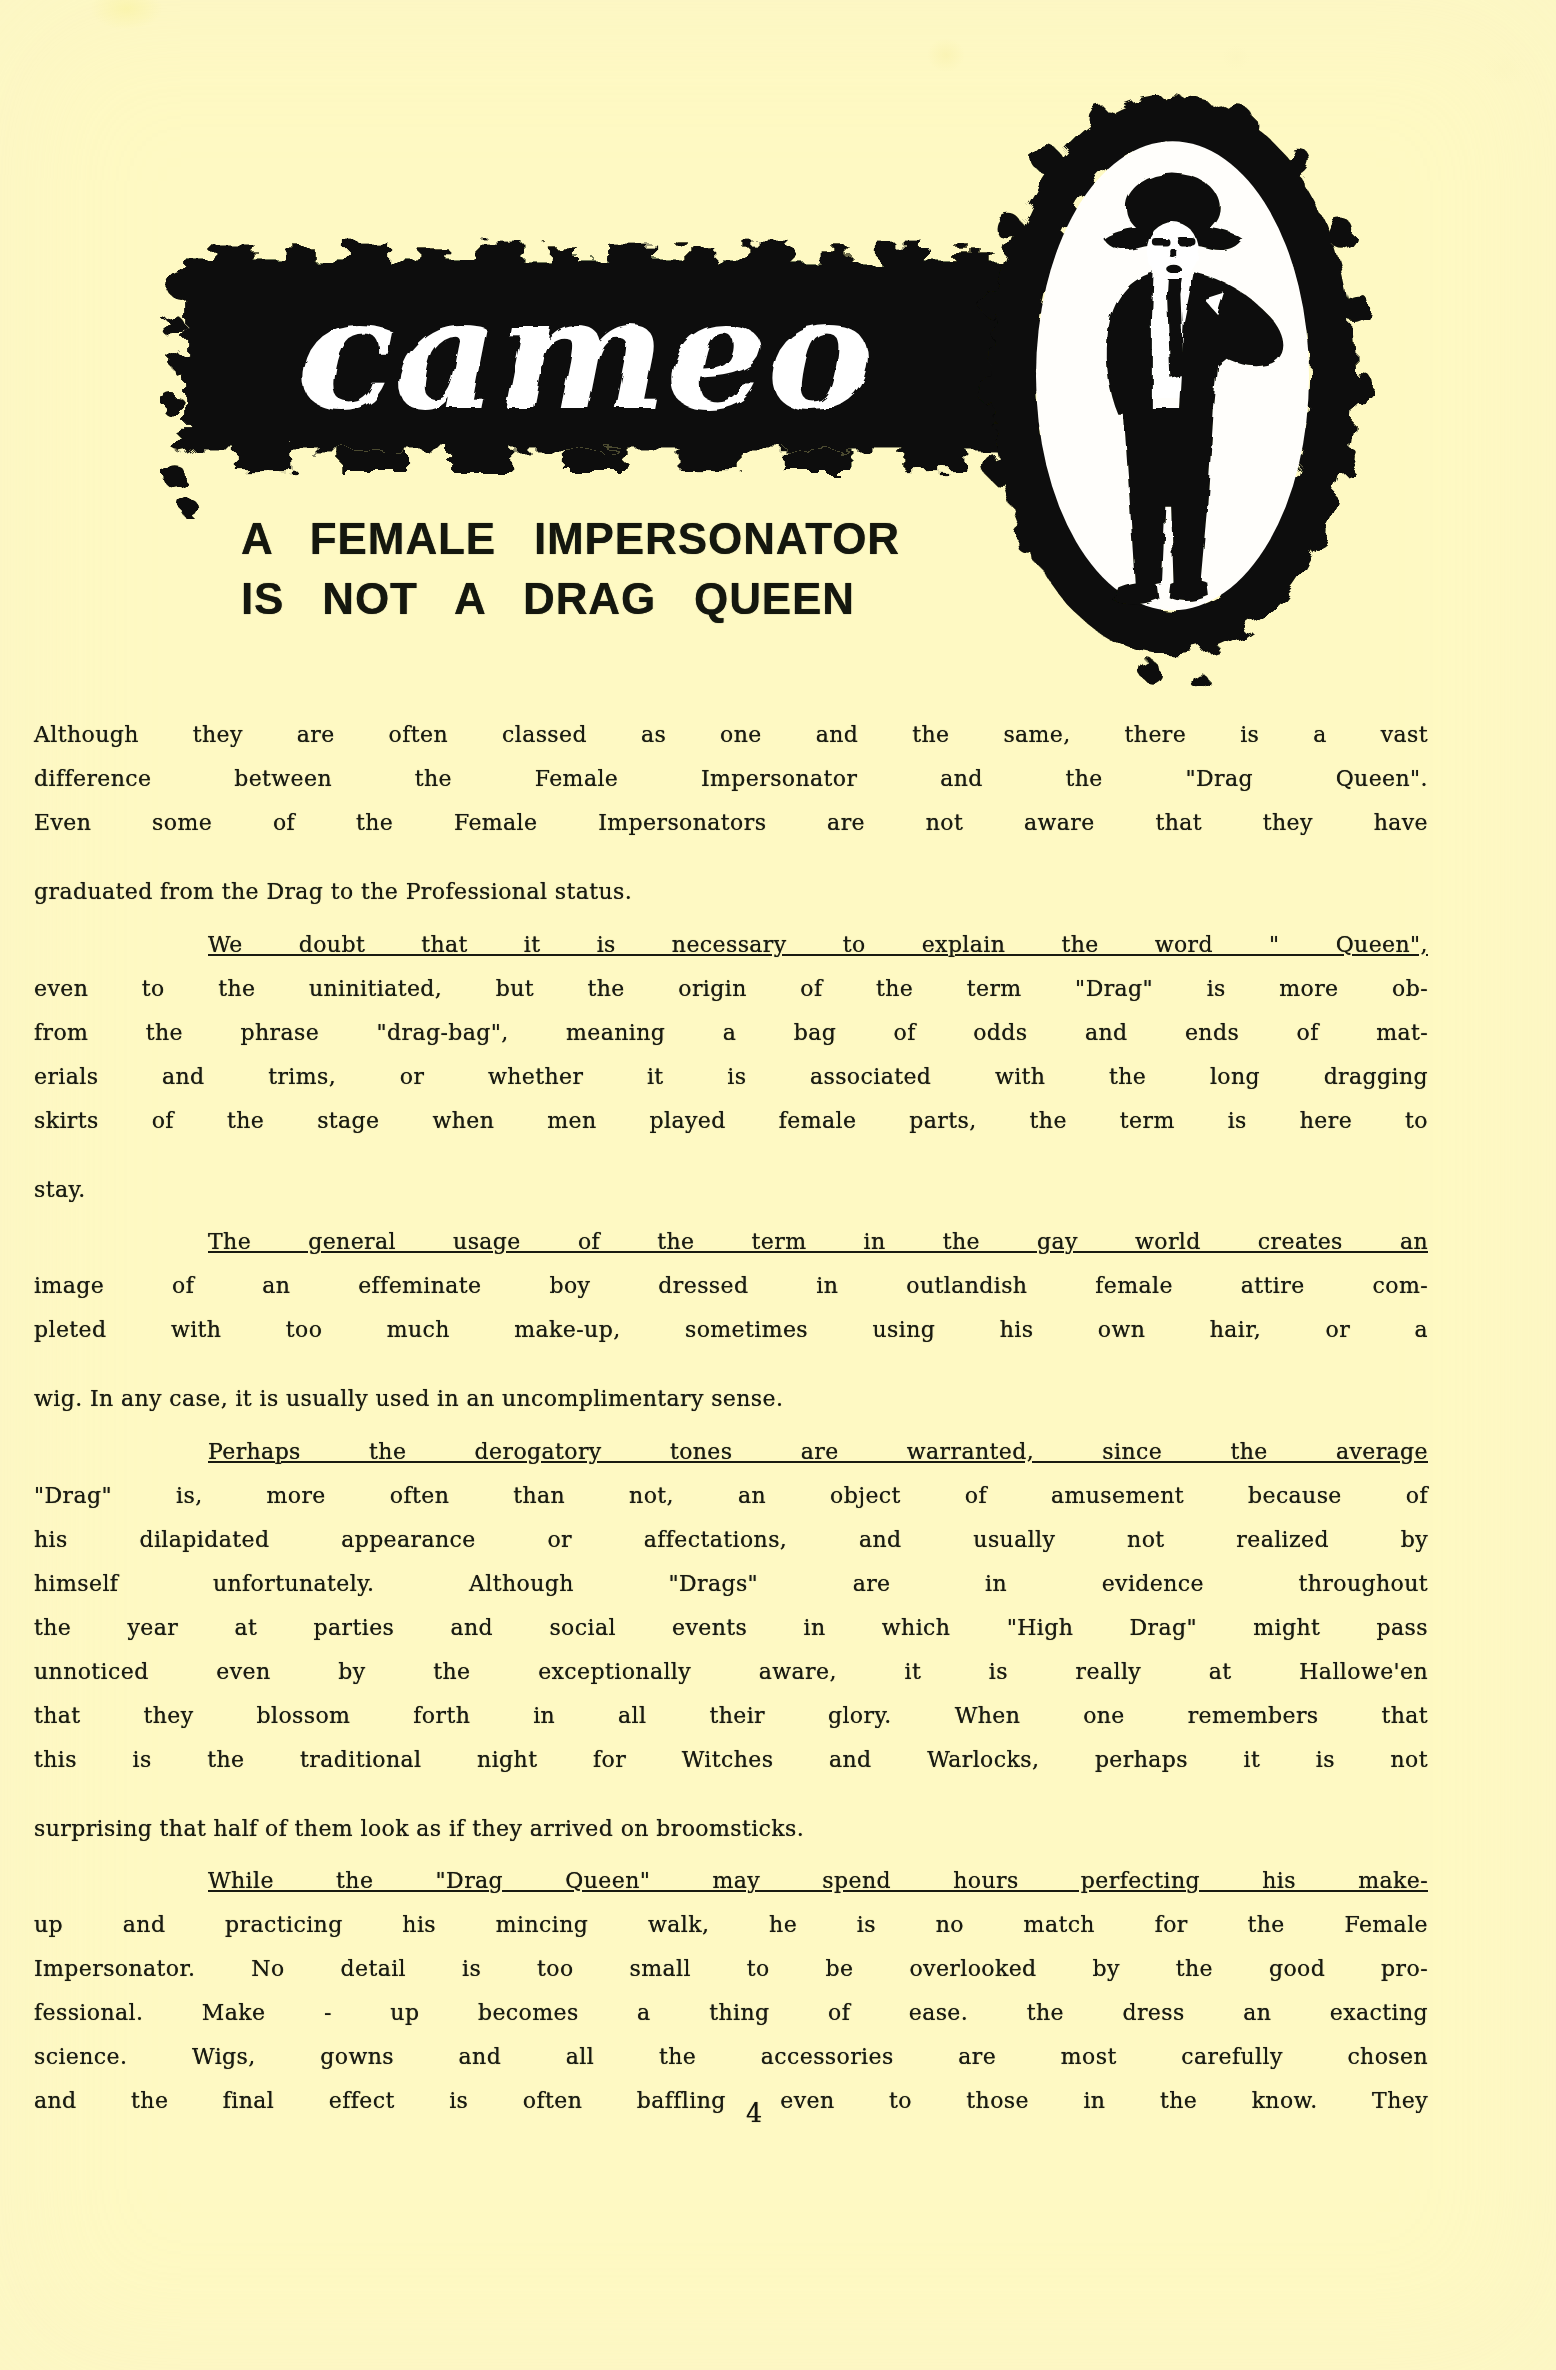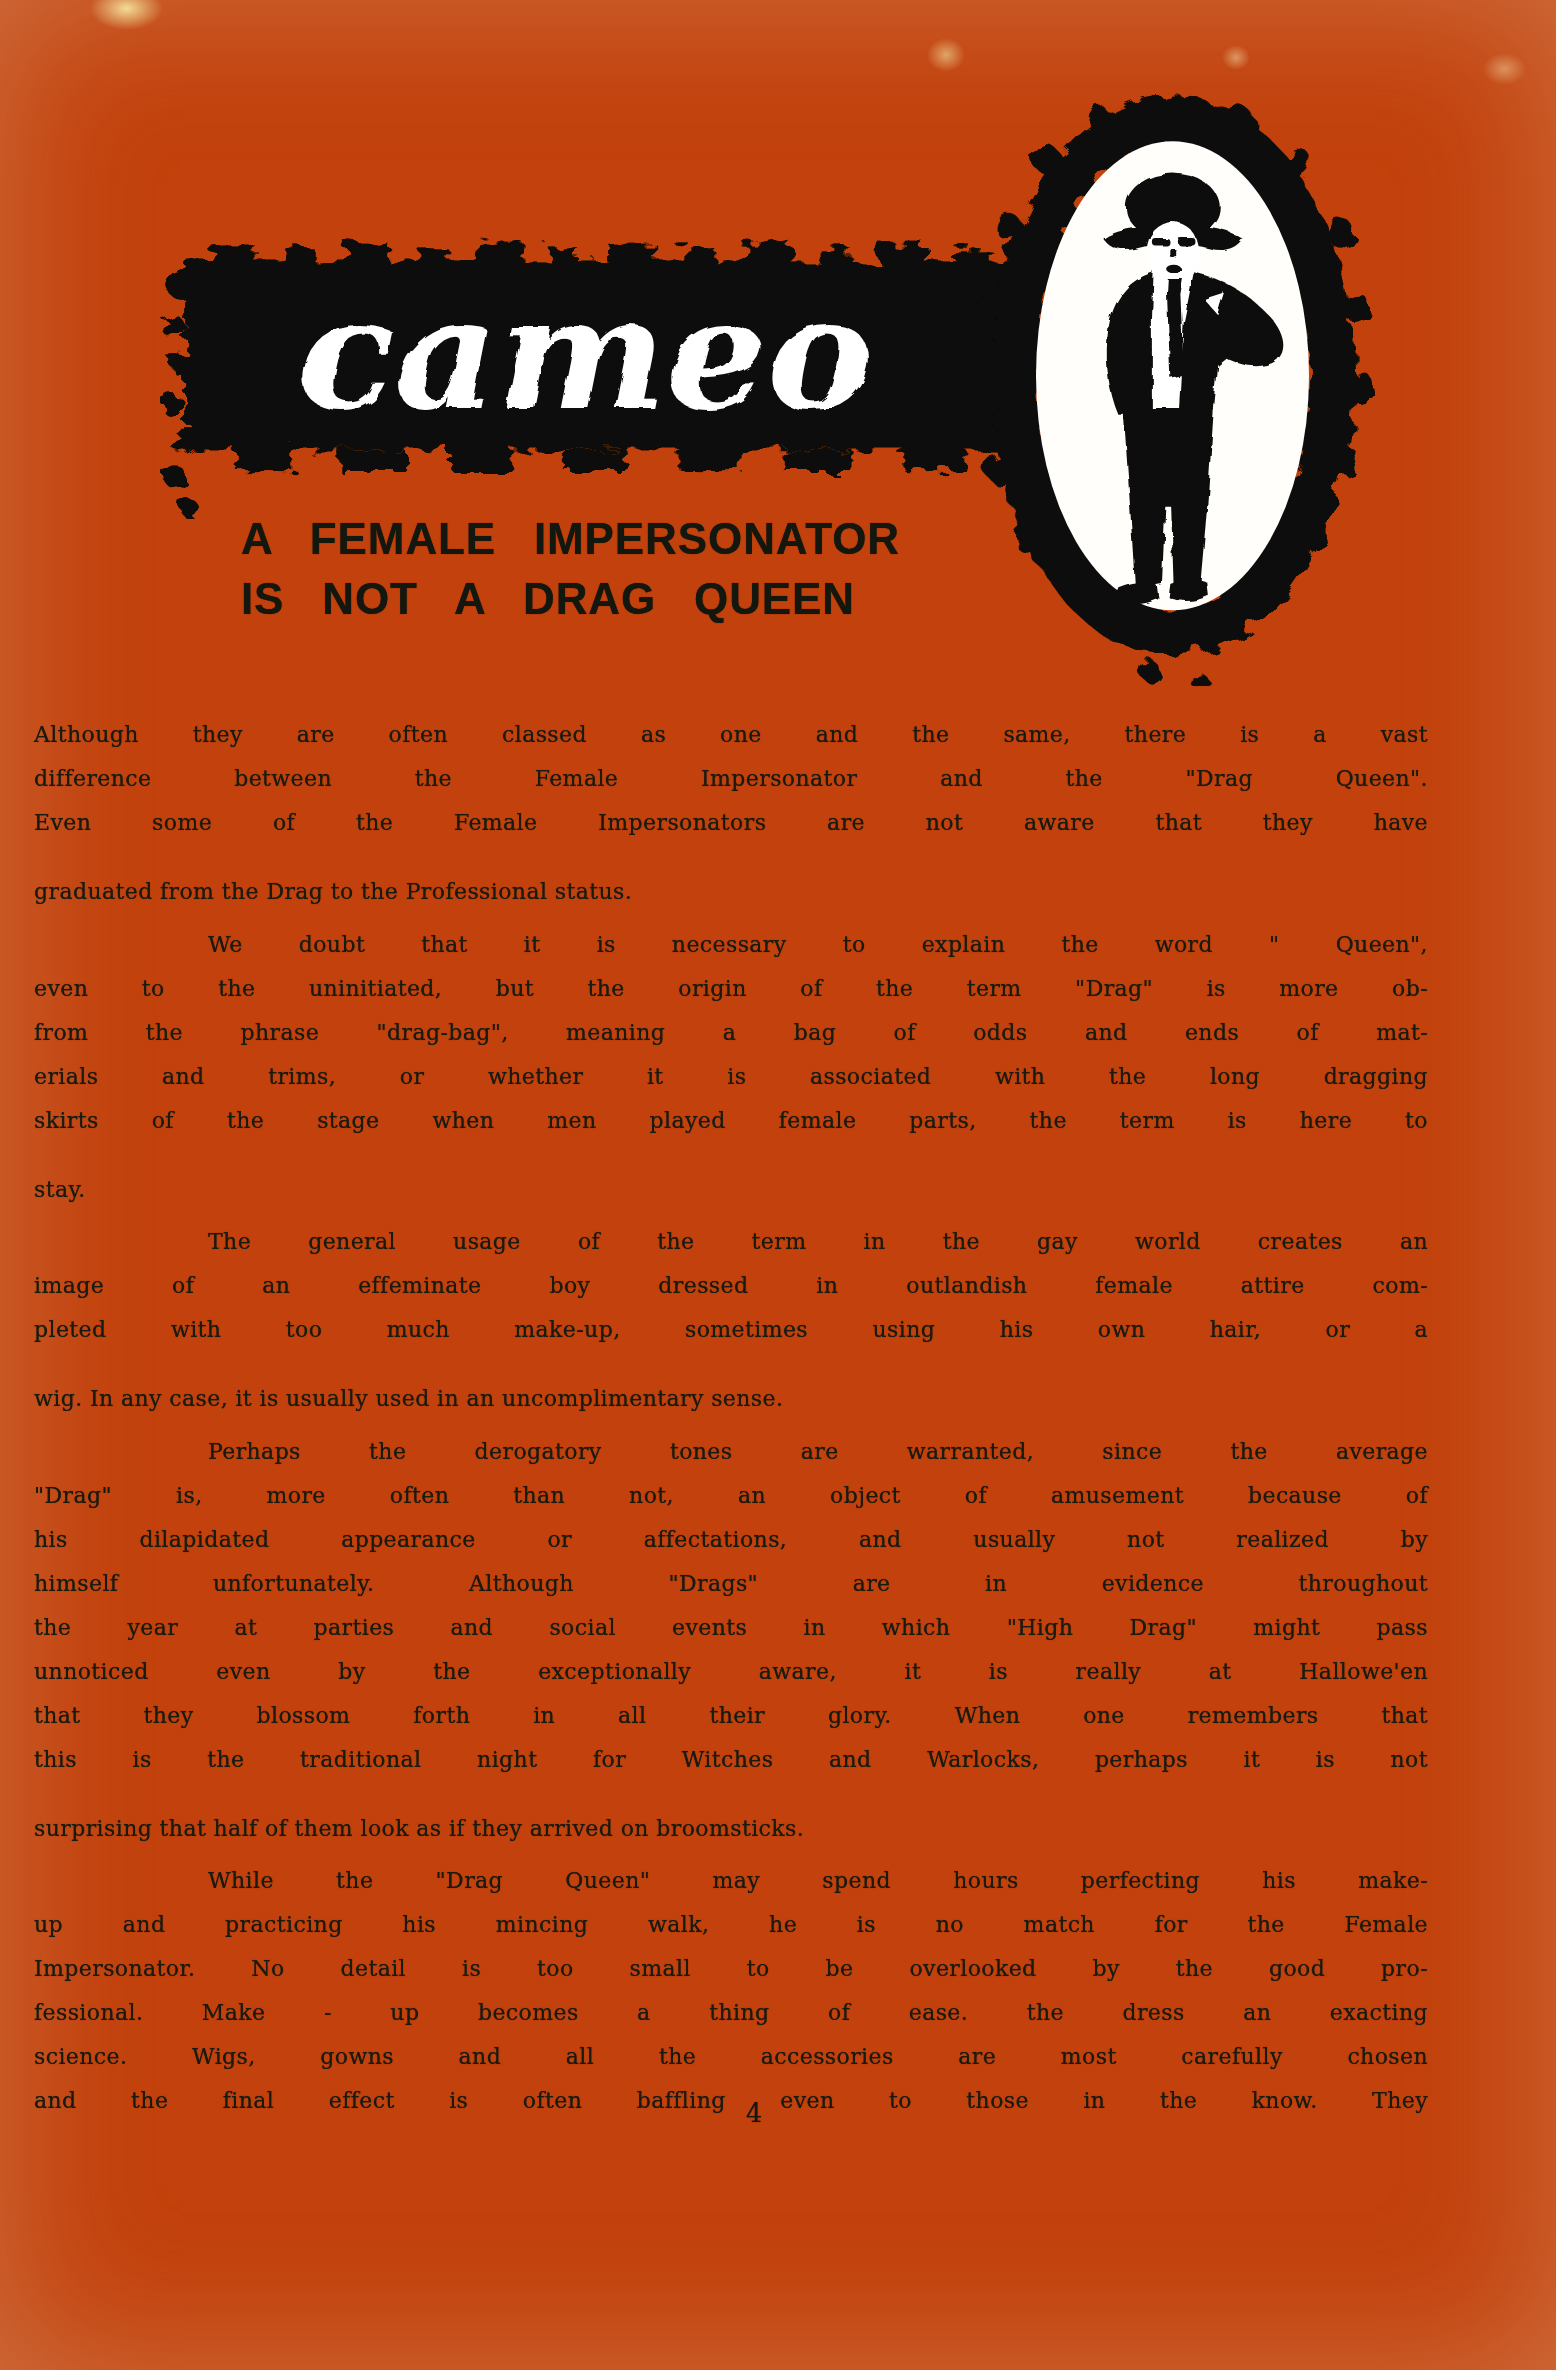--- a/index.html
+++ b/index.html
@@ -1,20 +1,20 @@
 <!DOCTYPE html>
 <html style="font-size:15px"><head>
 <meta charset="utf-8">
 <style>
   html,body{margin:0;padding:0;background:#e8e8e8;}
   .page{
     position:relative;
     width:1557px;height:2370px;
     margin:0 auto;
-    background:#c2410c;
+    background:#fef9c3;
     overflow:hidden;
     box-shadow: inset 0 0 151px rgba(244,238,204,.28);
     font-family:"DejaVu Serif", serif;
     color:#16180f;
   }
   .stain{position:absolute;border-radius:50%;pointer-events:none;}
   .stain.s1{left:90px;top:-13px;width:73px;height:43px;
     background:radial-gradient(closest-side,rgba(250,244,170,.85),rgba(250,244,170,0));}
   .stain.s2{left:927px;top:38px;width:38px;height:34px;
     background:radial-gradient(closest-side,rgba(248,240,170,.55),rgba(248,240,170,0));}
@@ -44,21 +44,21 @@
     position:absolute;left:34px;top:713px;width:1394px;
     font-size:22px;
     line-height:44px;
     letter-spacing:0.4px;
     color:#191b11;
     text-shadow:0 0 0.7px rgba(24,26,16,.85);
   }
   .para{margin:0 0 8.5px 0;}
   .text-line{text-align:justify;text-align-last:justify;white-space:normal;}
   .text-line.last{text-align-last:left;margin-top:25px;}
-  .para.indented .text-line:first-child{padding-left:174px;}
+  .para.indented .text-line:first-child{padding-left:174px;text-decoration:underline;}
 
   .folio{
     position:absolute;left:0;top:2098px;width:1508px;
     text-align:center;
     font-size:25.4px;
     color:#15160e;
     text-shadow:0 0 0.8px rgba(21,22,14,.9);
   }
 </style>
 </head>

